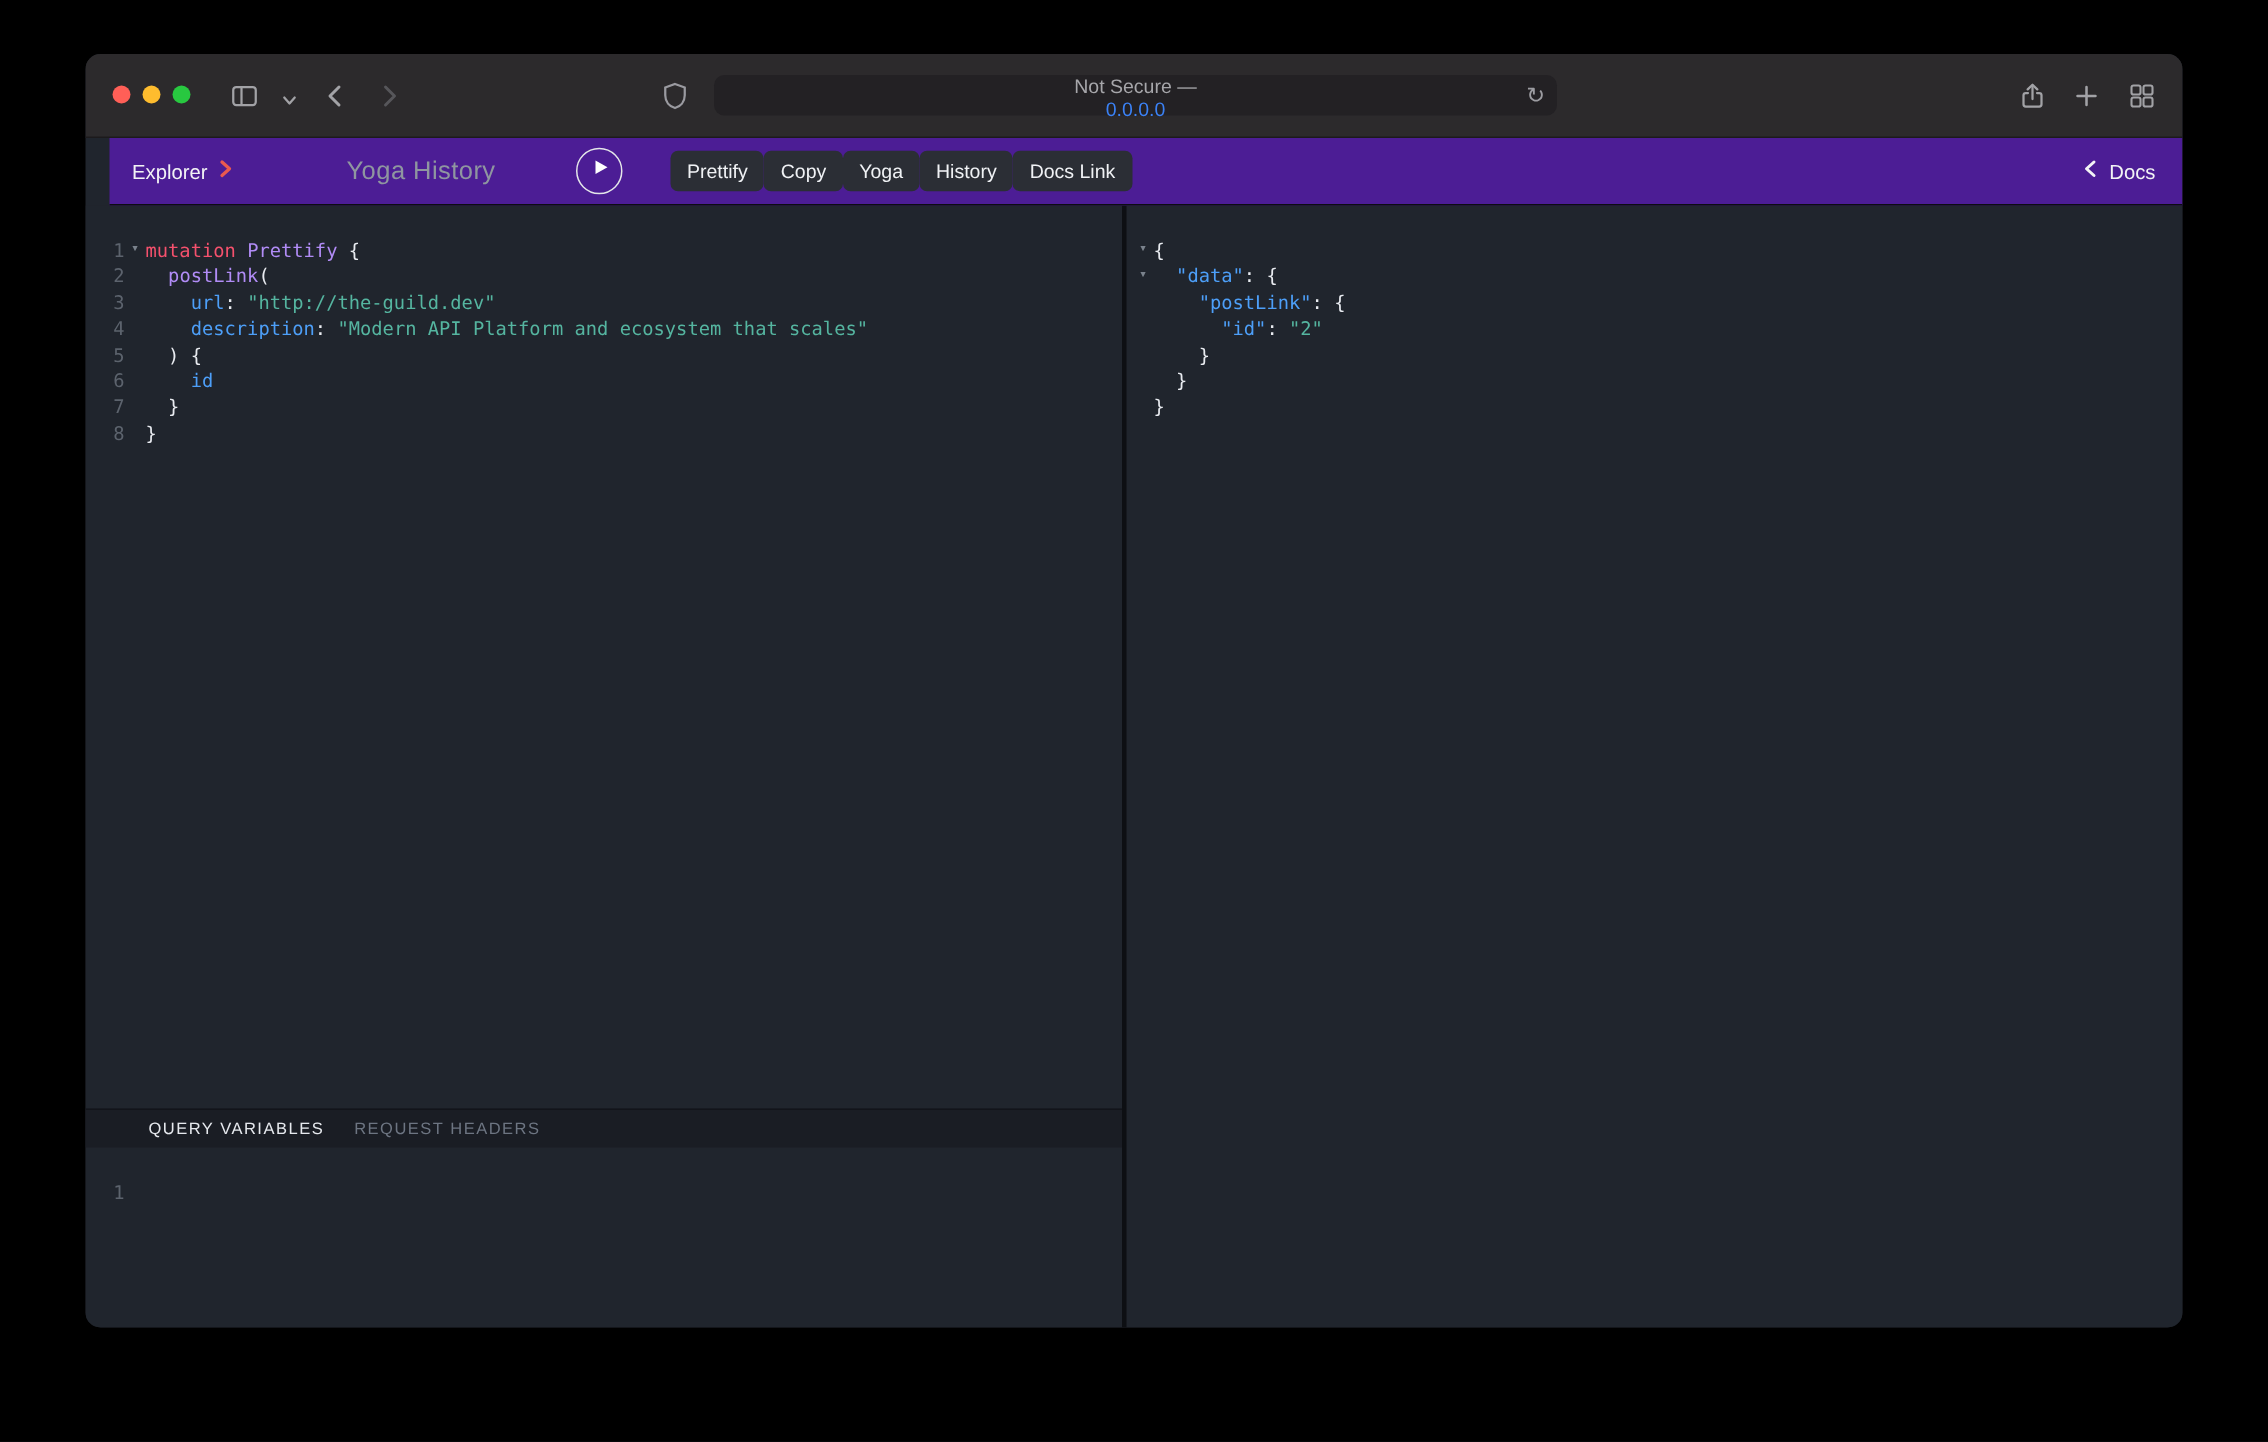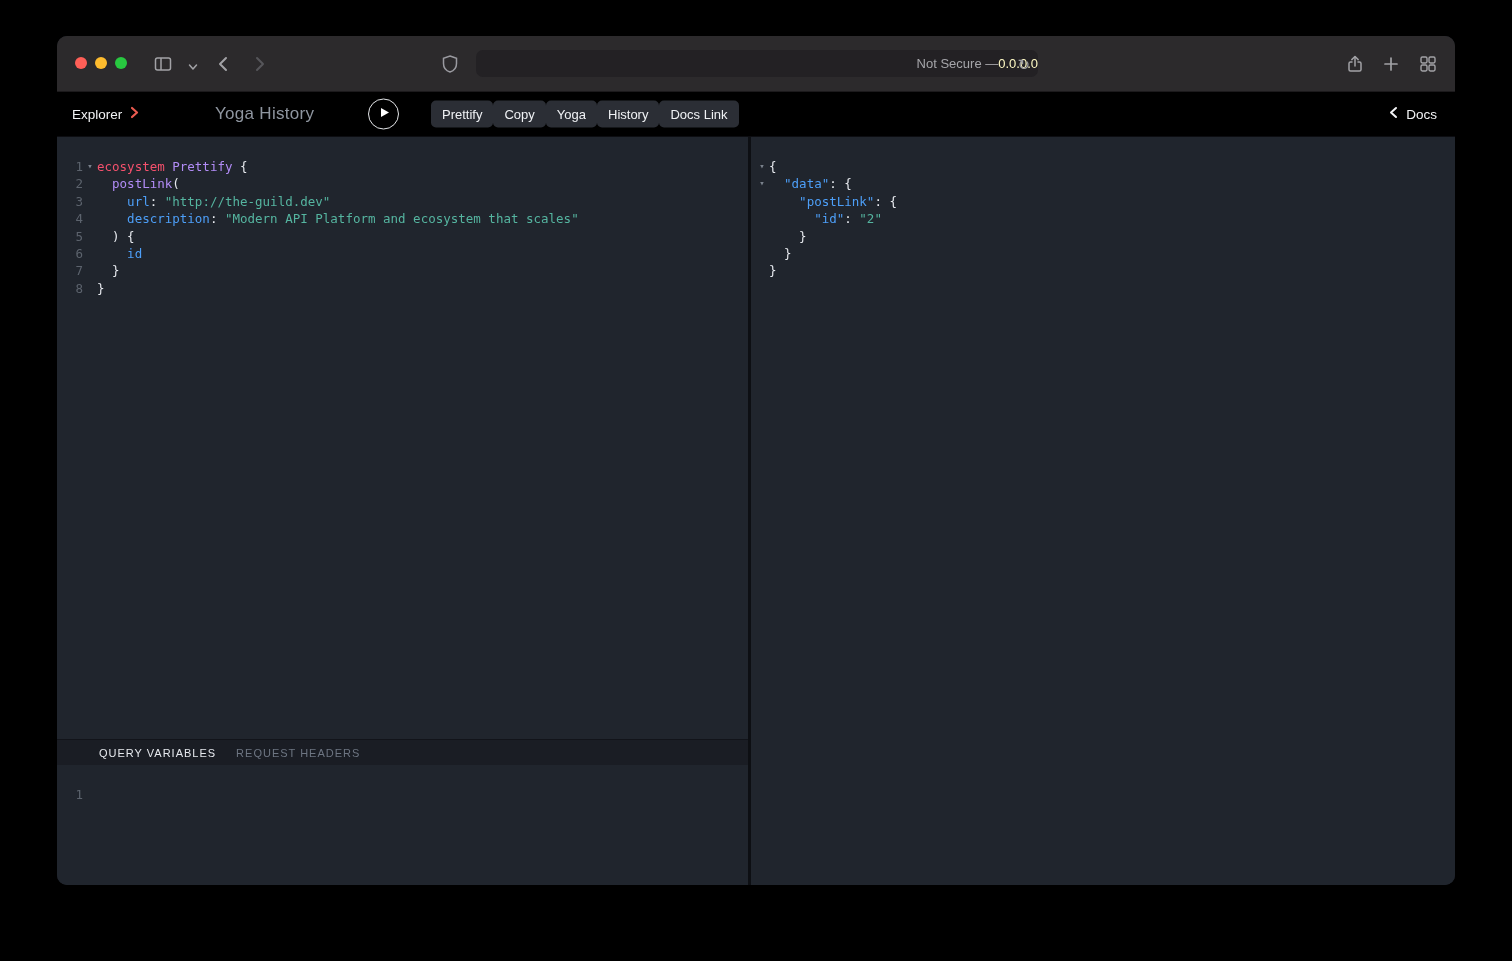--- a/index.html
+++ b/index.html
@@ -15,29 +15,30 @@
   
   .chrome { position:relative; height:56px; background:#2c2a2c; border-bottom:1px solid #1c1a1c; }
   .dot { position:absolute; top:21px; width:12px; height:12px; border-radius:50%; }
   .dot.red { left:18px; background:#ff5f57; }
   .dot.yellow { left:38px; background:#febc2e; }
   .dot.green { left:58px; background:#28c840; }
   .chrome-icon { position:absolute; display:flex; align-items:center; justify-content:center; width:24px; height:24px; top:16px; }
   .chrome-icon svg { display:block; }
   .url-field {
     position:absolute; left:419px; top:14px; width:562px; height:27px;
-    background:#232124; border-radius:7px; display:flex; align-items:center; justify-content:flex-end;
+    background:#232124; border-radius:7px; display:flex; align-items:center; justify-content:space-between;
     font-size:13px;
+    flex-direction:column;
   }
   .url-prefix { color:#a6a6aa; }
-  .url-host { color:#fef9c3; }
+  .url-host { color:#3b82f6; }
   .reload { position:absolute; right:8px; top:50%; transform:translateY(-50%); color:#9c9ca1; font-size:15px; line-height:1; }
 
   
-  .gql-toolbar { position:relative; height:45px; background:#000000; border-bottom:1px solid #0c0d11; }
+  .gql-toolbar { position:relative; height:45px; background:#4c1d95; border-bottom:1px solid #0c0d11;margin-left:16px; }
   .explorer { position:absolute; left:15px; top:0; height:100%; display:flex; align-items:center; gap:8px; color:#f2f3f5; font-size:13.5px; cursor:default; }
   .gql-title { position:absolute; left:158px; top:50%; transform:translateY(-50%); color:#8f96a0; font-size:17px; letter-spacing:.3px; font-weight:500; }
   .play-btn { position:absolute; left:311px; top:50%; transform:translateY(-50%); width:31px; height:31px; border:1.5px solid #e4e6e9; border-radius:50%; display:flex; align-items:center; justify-content:center; background:transparent; }
   .tb-buttons { position:absolute; left:374px; top:50%; transform:translateY(-50%); display:flex; }
   .tb-btn { background:#2b2e35; color:#f0f2f5; font-size:13px; height:27px; padding:0 11px; border-radius:5px; display:flex; align-items:center; border:none; font-family:inherit; }
   .docs { position:absolute; right:18px; top:50%; transform:translateY(-50%); display:flex; align-items:center; gap:8px; color:#f2f3f5; font-size:13.5px; }
 
   
   .content { display:flex; height:748px; background:#20252d; }
   .left-pane { width:691px; display:flex; flex-direction:column; }
@@ -168,21 +169,21 @@
             <polyline points="7,2 2,6.5 7,11" fill="none" stroke="#f2f3f5" stroke-width="2" stroke-linecap="round" stroke-linejoin="round"></polyline>
           </svg>
       </span>
       <span>Docs</span>
     </div>
   </div>
 
   <div class="content">
     <div class="left-pane">
       <div class="code-area code-font">
-          <div class="code-line"><span class="ln">1</span><span class="fold">▾</span><span class="code-text"><span class="tk-kw">ecosystem</span><span class="tk-pl"> </span><span class="tk-def">Prettify</span><span class="tk-pl"> </span><span class="tk-pu">{</span></span></div>
+          <div class="code-line"><span class="ln">1</span><span class="fold">▾</span><span class="code-text"><span class="tk-kw">mutation</span><span class="tk-pl"> </span><span class="tk-def">Prettify</span><span class="tk-pl"> </span><span class="tk-pu">{</span></span></div>
           <div class="code-line"><span class="ln">2</span><span class="fold"></span><span class="code-text"><span class="tk-pl">  </span><span class="tk-prop">postLink</span><span class="tk-pu">(</span></span></div>
           <div class="code-line"><span class="ln">3</span><span class="fold"></span><span class="code-text"><span class="tk-pl">    </span><span class="tk-attr">url</span><span class="tk-pu">: </span><span class="tk-str">"http://the-guild.dev"</span></span></div>
           <div class="code-line"><span class="ln">4</span><span class="fold"></span><span class="code-text"><span class="tk-pl">    </span><span class="tk-attr">description</span><span class="tk-pu">: </span><span class="tk-str">"Modern API Platform and ecosystem that scales"</span></span></div>
           <div class="code-line"><span class="ln">5</span><span class="fold"></span><span class="code-text"><span class="tk-pl">  </span><span class="tk-pu">) {</span></span></div>
           <div class="code-line"><span class="ln">6</span><span class="fold"></span><span class="code-text"><span class="tk-pl">    </span><span class="tk-attr">id</span></span></div>
           <div class="code-line"><span class="ln">7</span><span class="fold"></span><span class="code-text"><span class="tk-pl">  </span><span class="tk-pu">}</span></span></div>
           <div class="code-line"><span class="ln">8</span><span class="fold"></span><span class="code-text"><span class="tk-pu">}</span></span></div>
         </div>
       <div class="vars-header">
         <span class="vars-tab active">QUERY VARIABLES</span>

